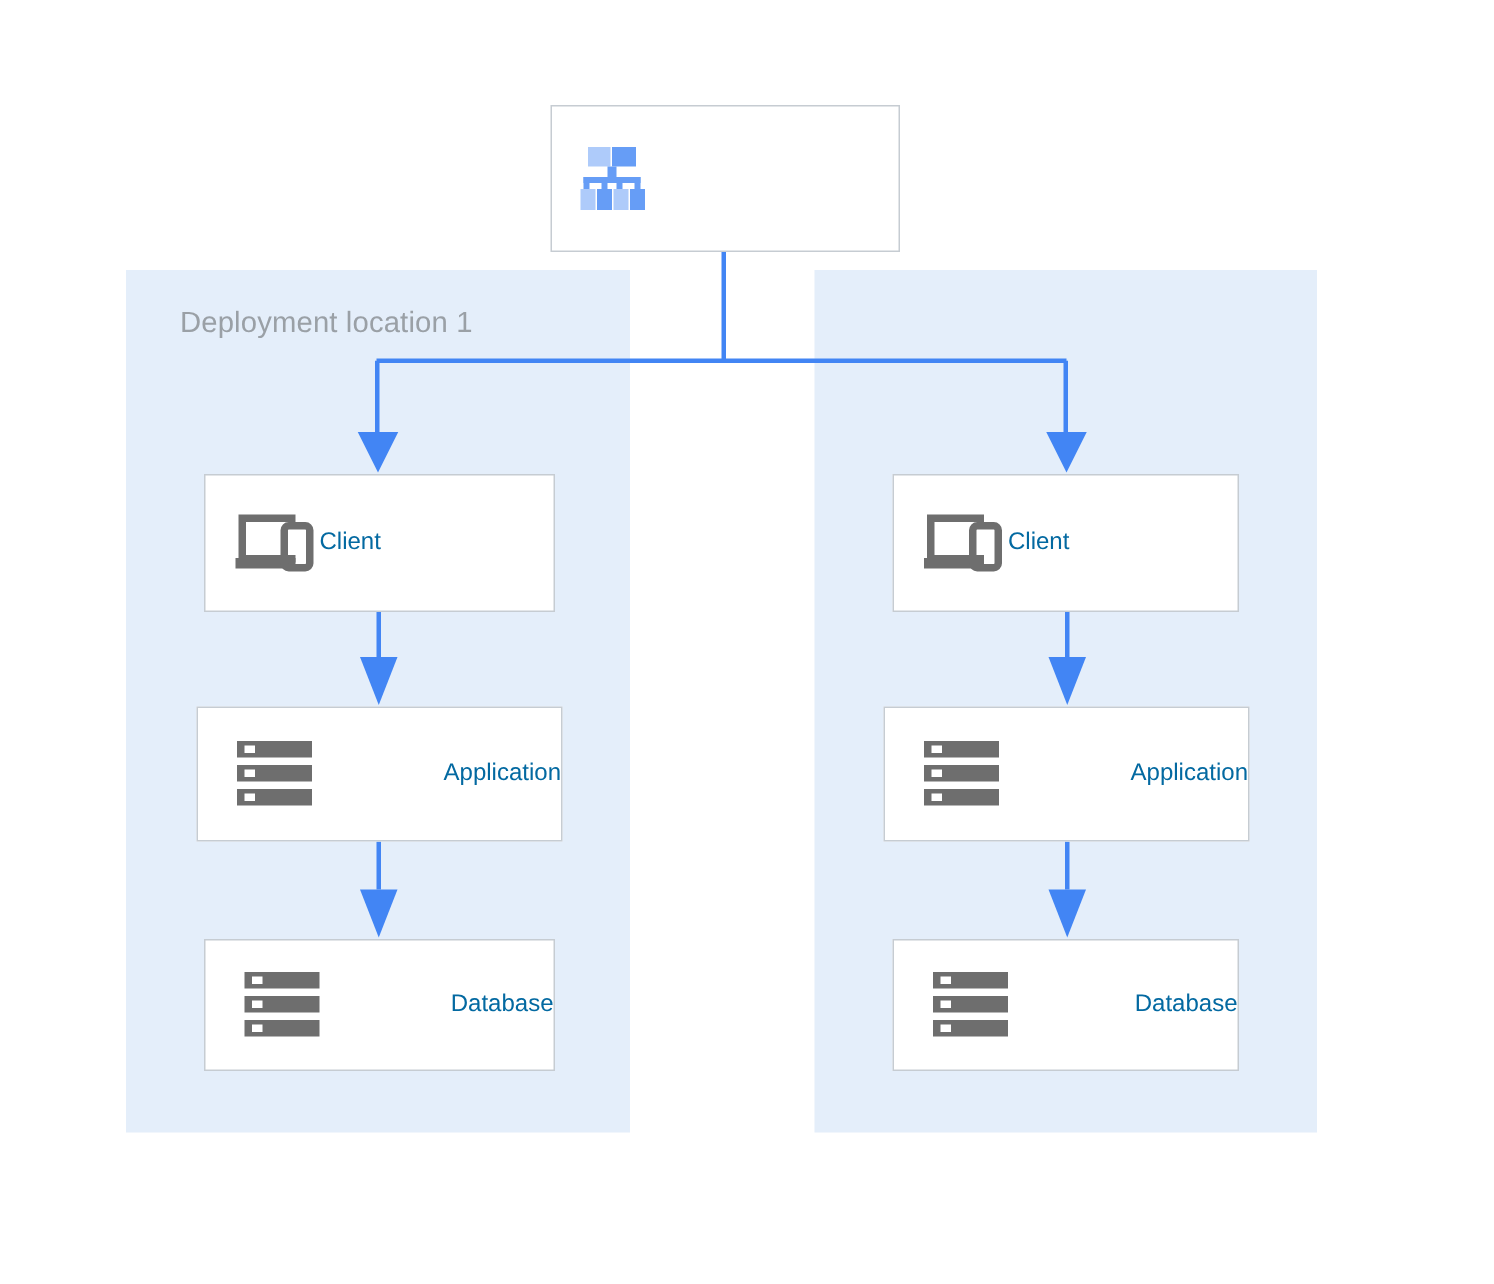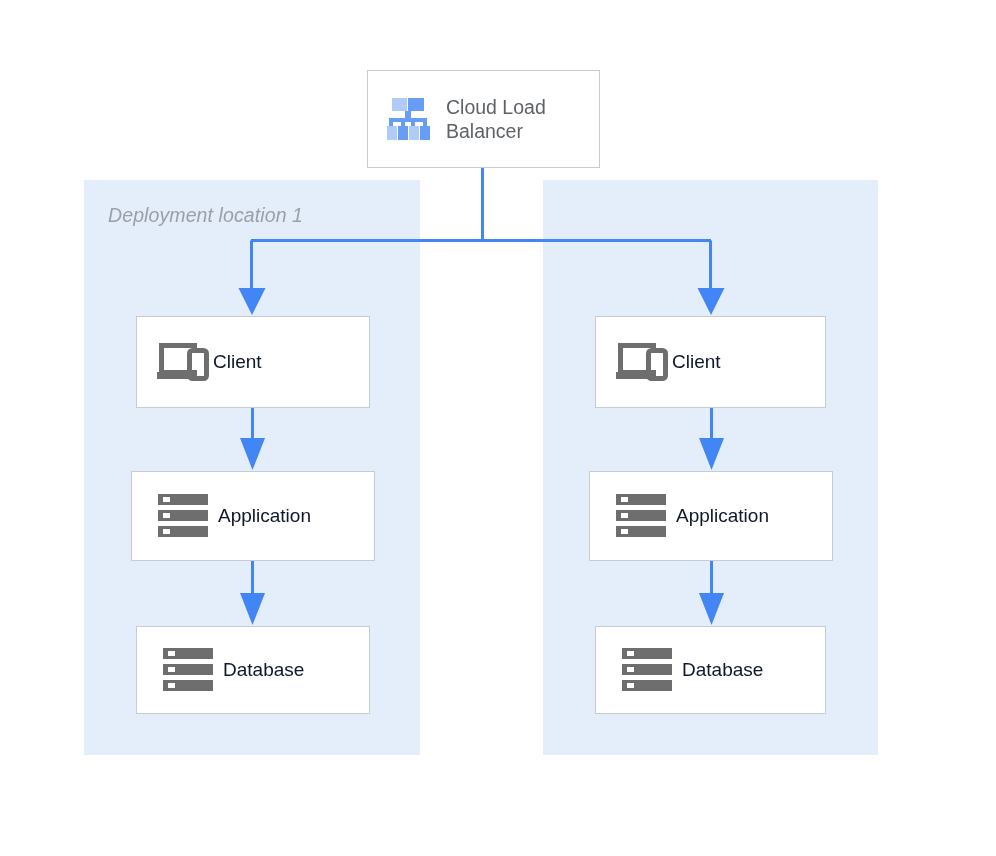--- a/index.html
+++ b/index.html
@@ -28,21 +28,21 @@
   #zone-1 { left: 84px;  top: 180px; width: 336px; height: 575px; }
   #zone-2 { left: 543px; top: 180px; width: 335px; height: 575px; }
   .zone-label {
     position: absolute;
     top: 204px;
     font-size: 19.5px;
     color: #9aa0a6;
     letter-spacing: 0.1px;
     white-space: nowrap;
   }
-  #zone-1-label { left: 108px; font-style: italic; }
+  #zone-1-label { left: 120px; }
   #zone-2-label { left: 567px; }
 
   
   #wires {
     position: absolute;
     left: 0; top: 0;
     width: 996px;
     height: 856px;
     pointer-events: none;
   }
@@ -51,22 +51,22 @@
   .node {
     position: absolute;
     box-sizing: border-box;
     background: #ffffff;
     border: 1px solid #c6ccd2;
     display: flex;
     align-items: center;
     padding-left: 18px;
   }
   .node .label {
-    font-size: 19px;
-    color: #0f172a;
+    font-size: 16px;
+    color: #0369a1;
     white-space: nowrap;
   }
   .node .icon-slot {
     width: 58px;
     flex: 0 0 58px;
     display: flex;
     align-items: center;
     justify-content: flex-start;
   }
 
@@ -88,21 +88,21 @@
   
   #client-1 { left: 136px; top: 316px; width: 234px; height: 92px; }
   #app-1    { left: 131px; top: 471px; width: 244px; height: 90px; }
   #db-1     { left: 136px; top: 626px; width: 234px; height: 88px; }
 
   
   #client-2 { left: 595px; top: 316px; width: 231px; height: 92px; }
   #app-2    { left: 589px; top: 471px; width: 244px; height: 90px; }
   #db-2     { left: 595px; top: 626px; width: 231px; height: 88px; }
 
-  .node.app-box, .node.db-box { padding-left: 24px; }
+  .node.app-box, .node.db-box { padding-left: 24px; justify-content: space-between; }
   .node.db-box .icon-slot { width: 62px; flex: 0 0 62px; }
   .node.app-box .icon-slot { width: 62px; flex: 0 0 62px; }
 </style>
 </head>
 <body>
 
 <div id="canvas">
 
   <div class="zone" id="zone-1"></div>
   <div class="zone" id="zone-2"></div>
@@ -149,21 +149,20 @@
         <rect x="5" y="23" width="4" height="8" fill="#669df6"></rect>
         <rect x="17" y="23" width="4" height="8" fill="#669df6"></rect>
         <rect x="27" y="23" width="4" height="8" fill="#669df6"></rect>
         <rect x="39" y="23" width="4" height="8" fill="#669df6"></rect>
         <rect x="3" y="31" width="10" height="14" fill="#aecbfa"></rect>
         <rect x="14" y="31" width="10" height="14" fill="#669df6"></rect>
         <rect x="25" y="31" width="10" height="14" fill="#aecbfa"></rect>
         <rect x="36" y="31" width="10" height="14" fill="#669df6"></rect>
       </svg>
     </div>
-    <div class="label">Cloud Load Balancer</div>
   </div>
 
   <div class="node" id="client-1">
     <div class="icon-slot">
       <svg width="56" height="46" viewBox="0 0 56 46" xmlns="http://www.w3.org/2000/svg">
         <path d="M4 4 h38 v5 H9 v22 h33 v5 H4 Z" fill="#6e6e6e"></path>
         <rect x="2" y="33" width="40" height="7" fill="#6e6e6e"></rect>
         <rect x="34.5" y="11.5" width="17" height="28" rx="3" ry="3" fill="none" stroke="#6e6e6e" stroke-width="5"></rect>
       </svg>
     </div>

